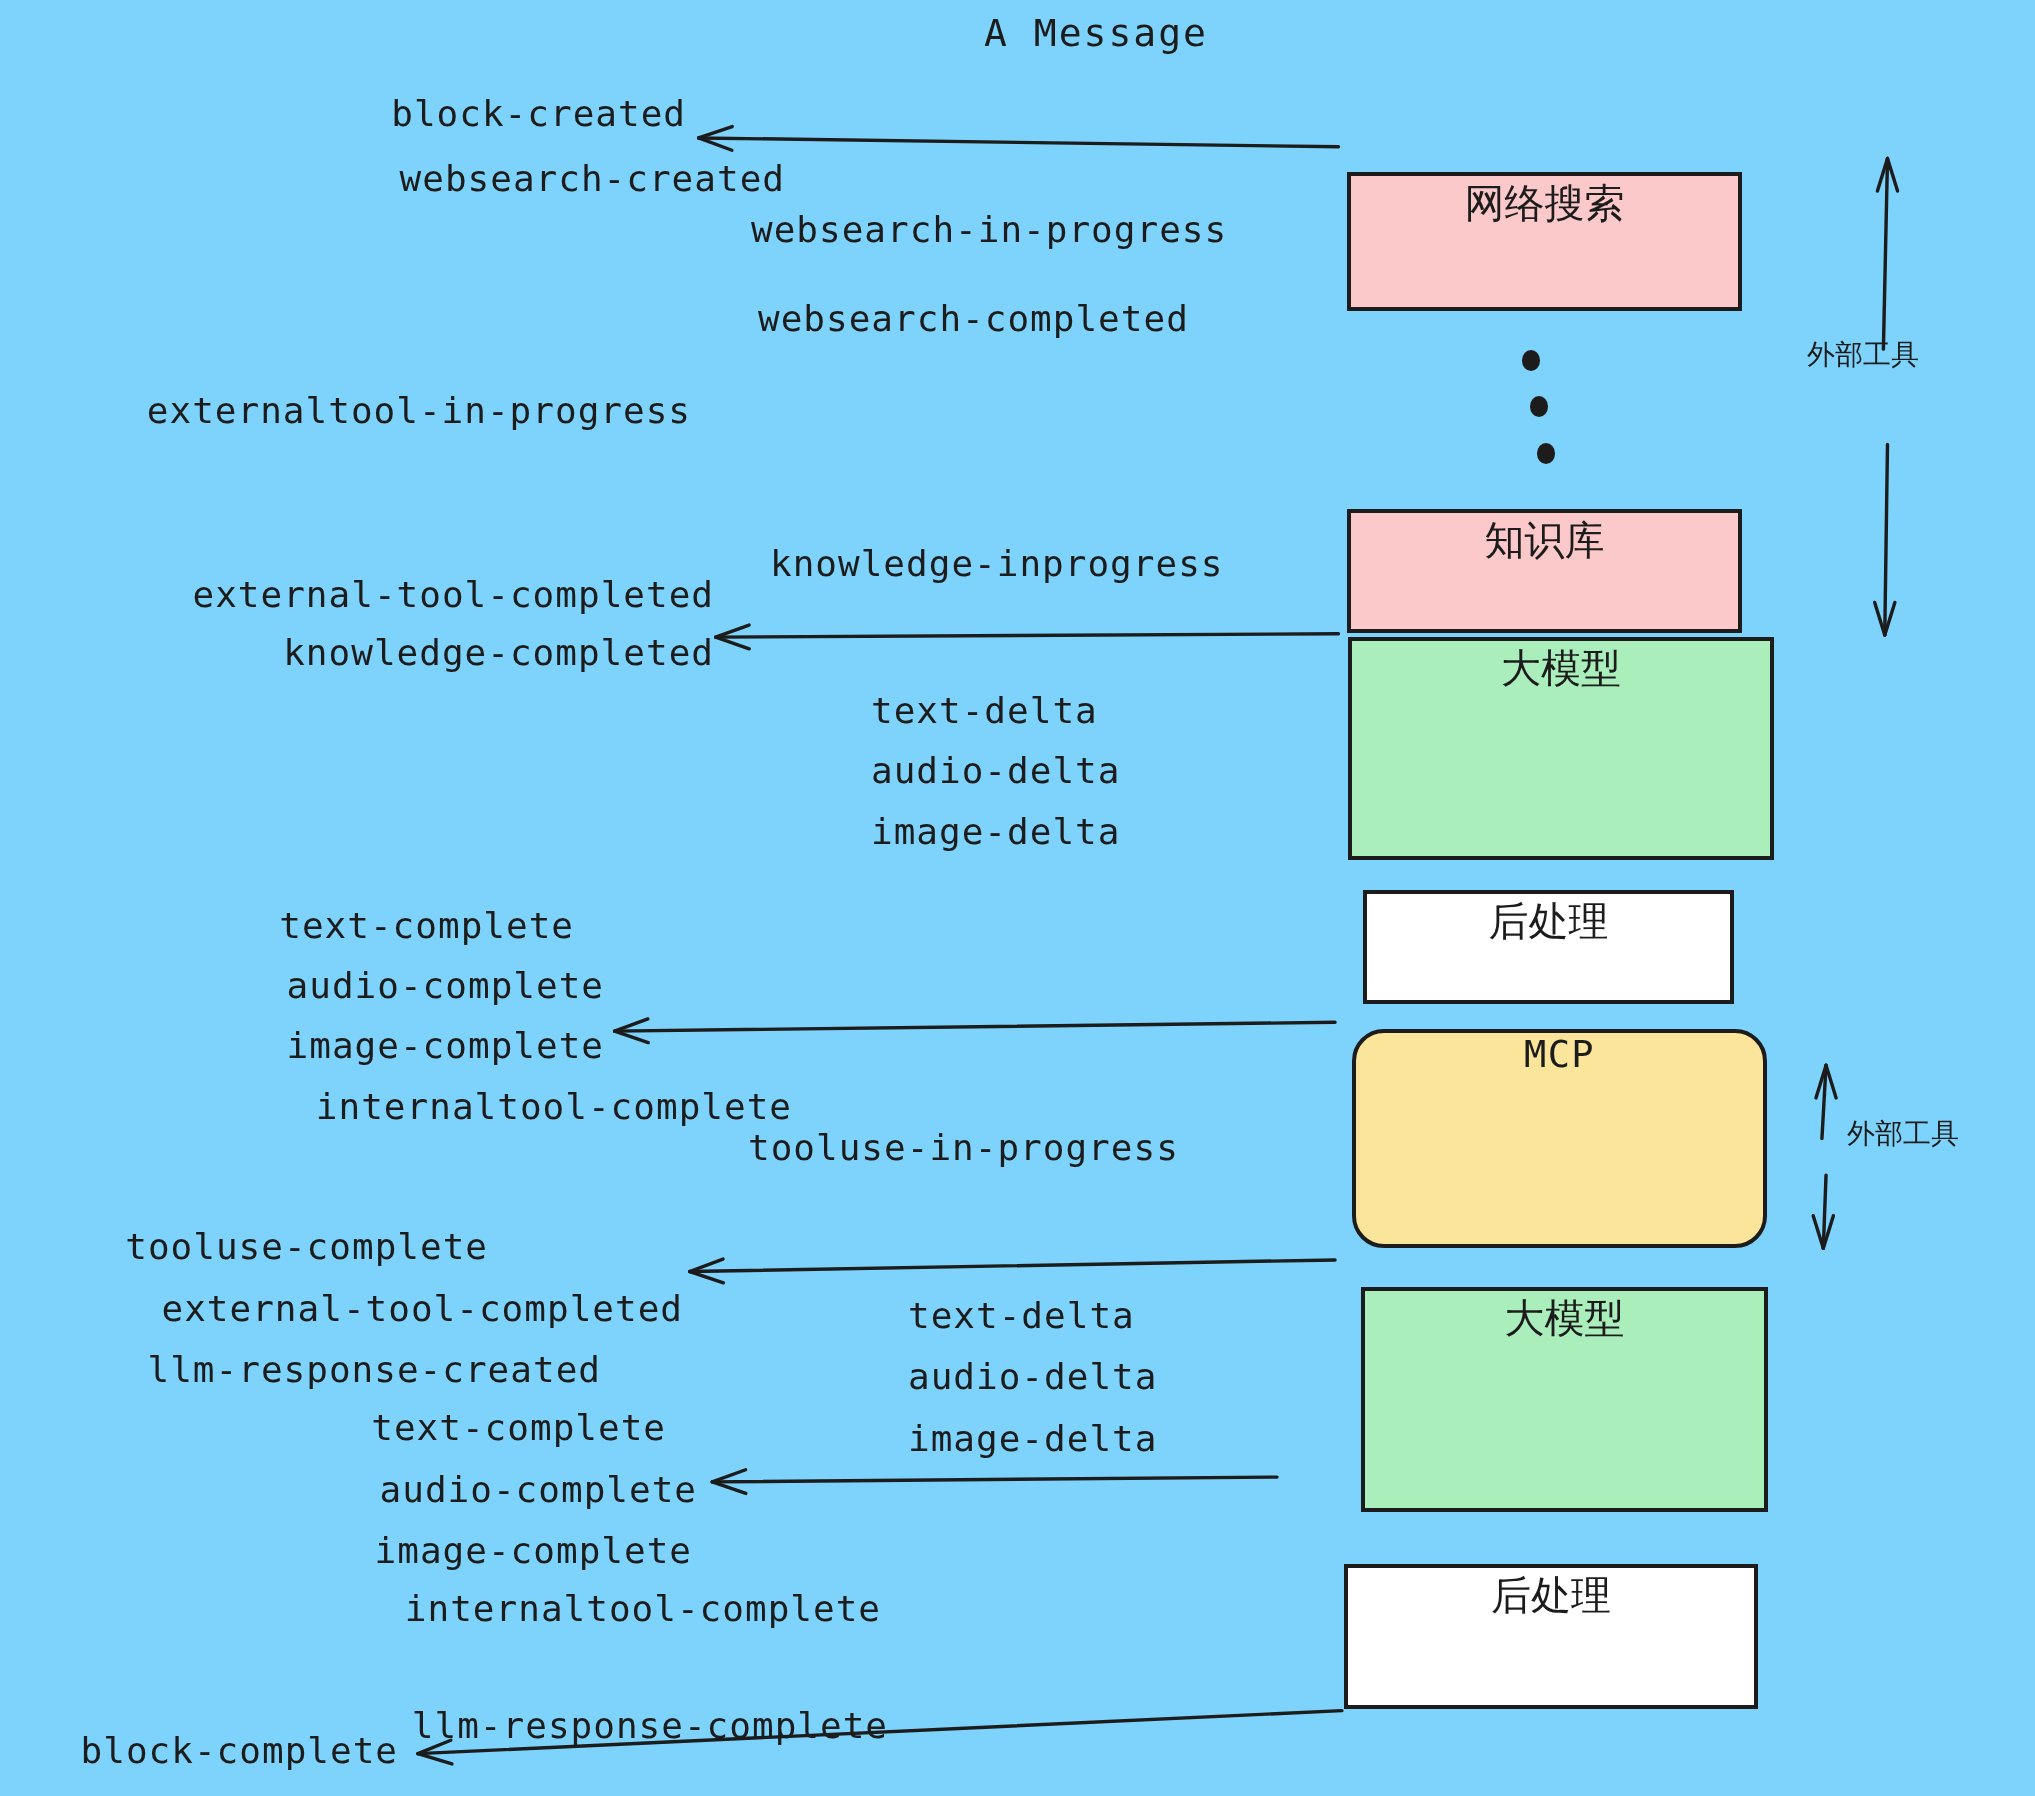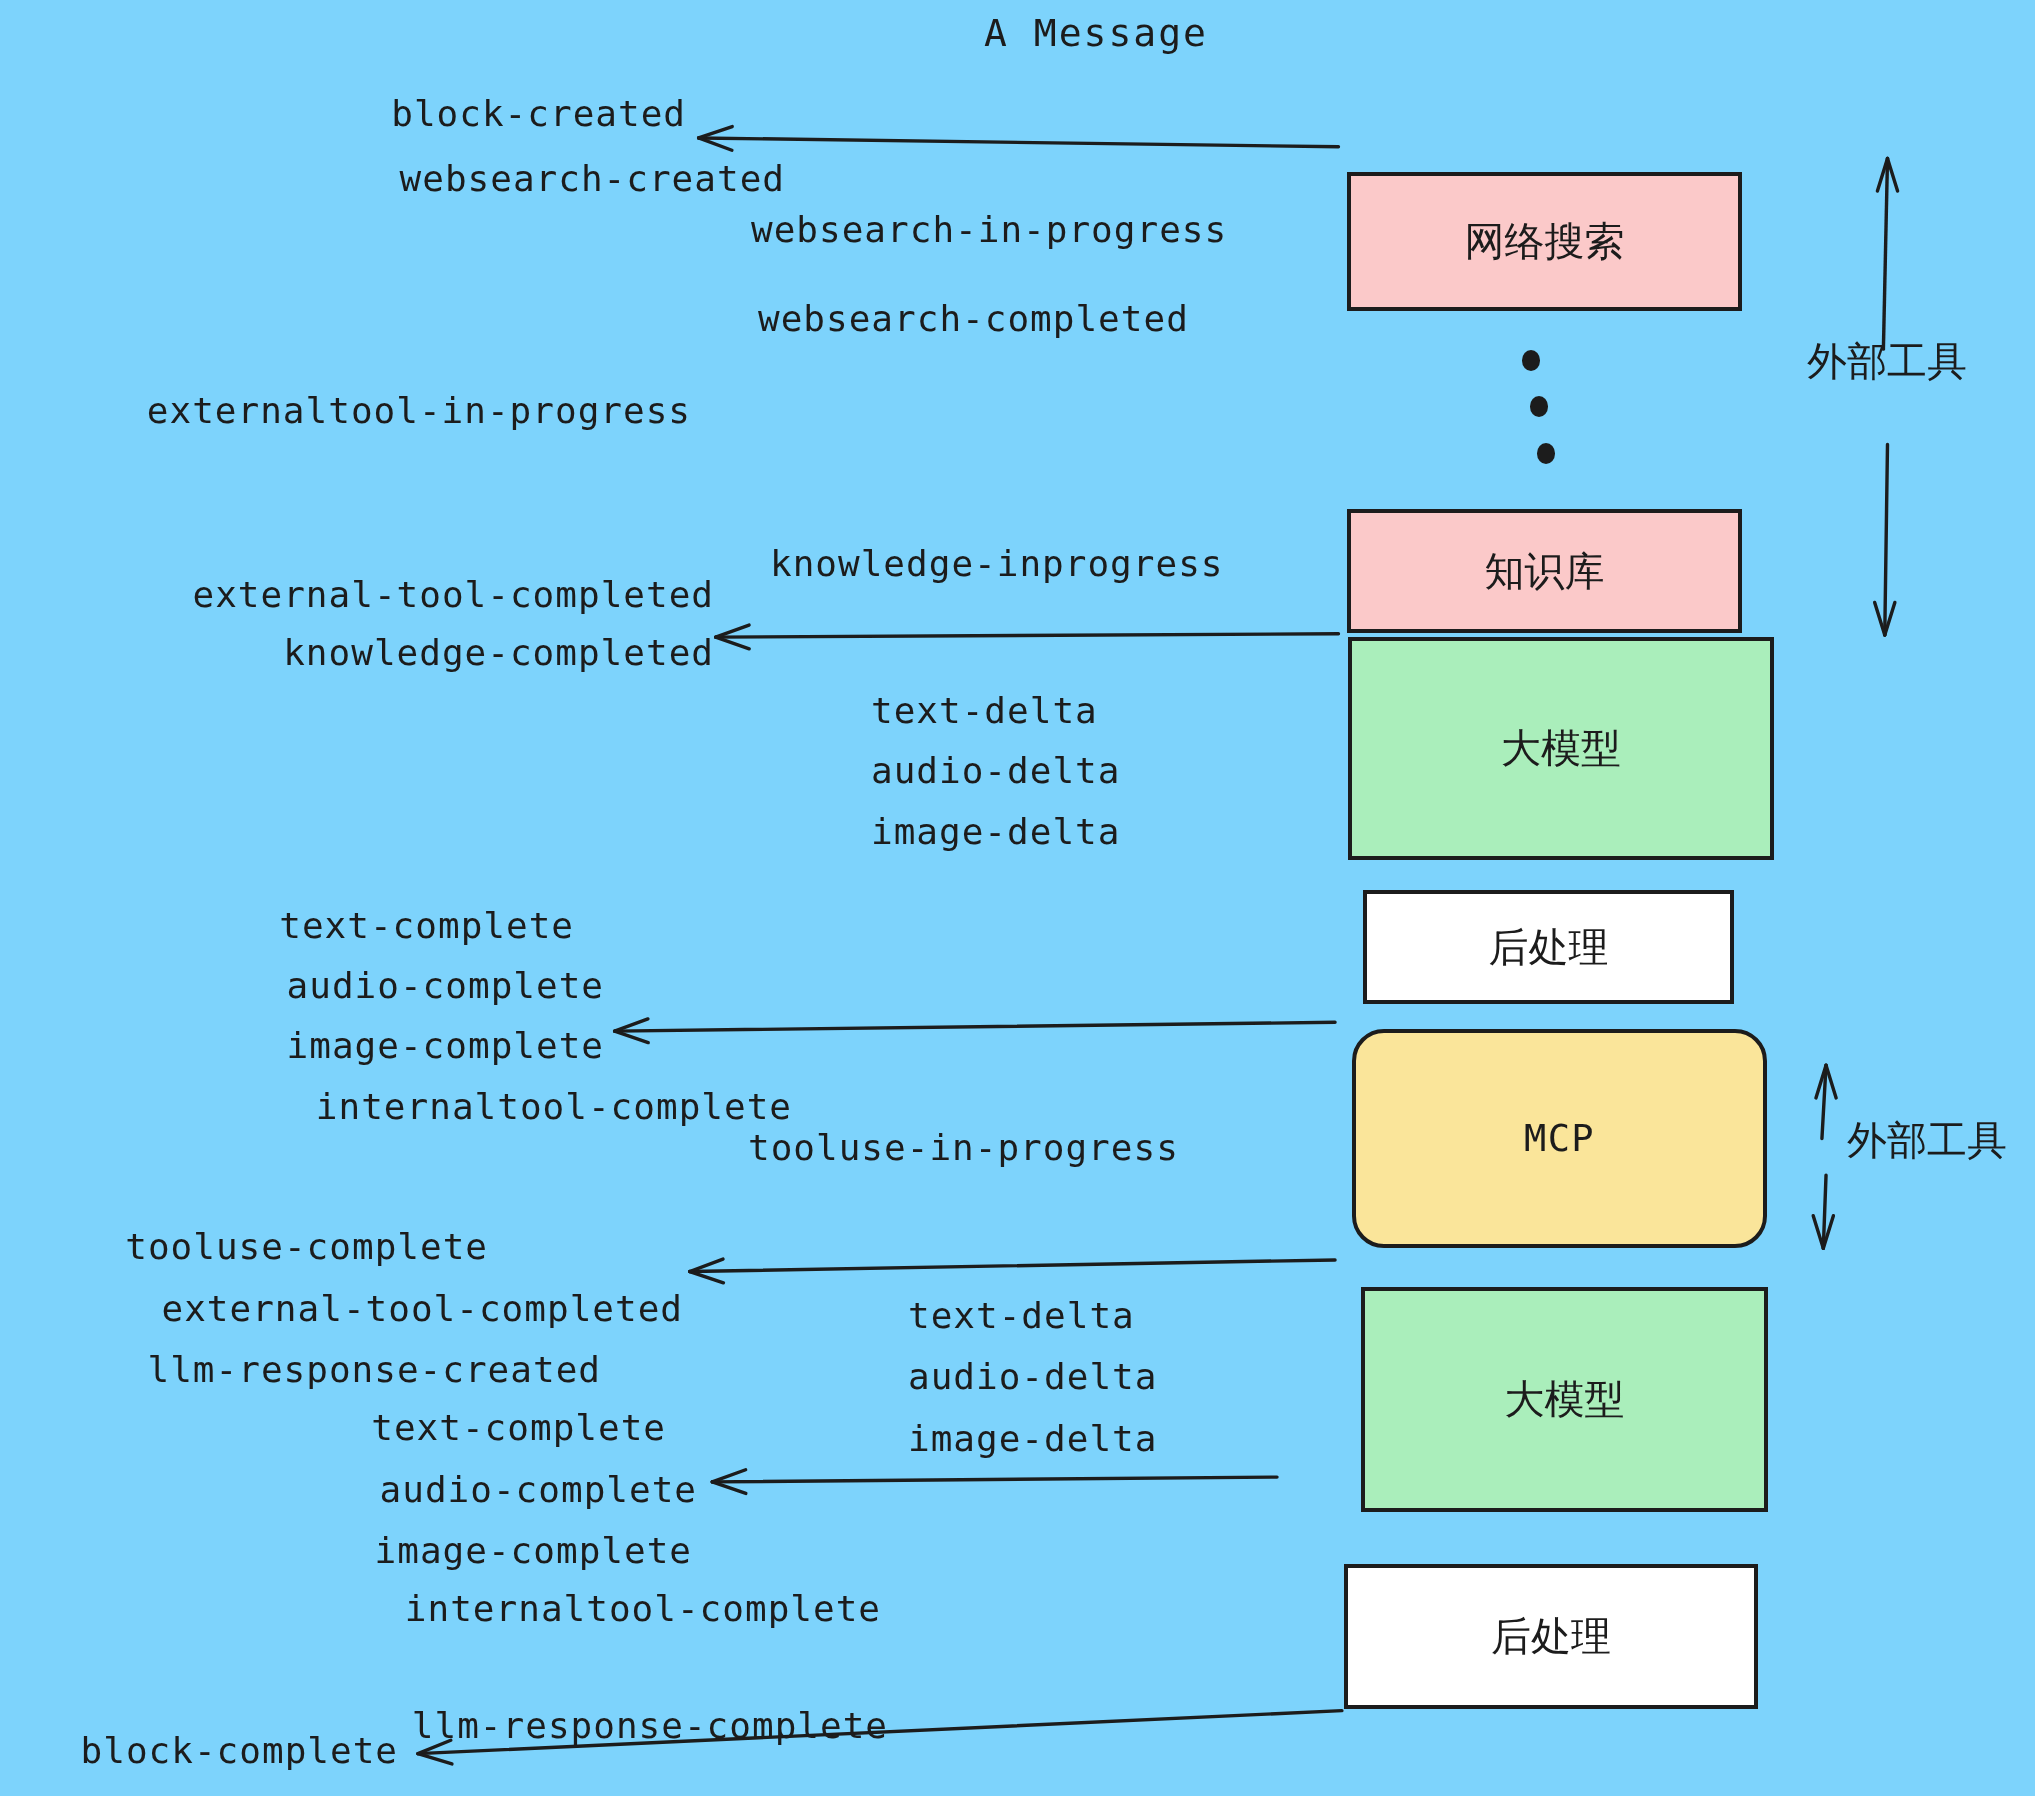--- a/index.html
+++ b/index.html
@@ -37,31 +37,31 @@
     font-family: "DejaVu Sans Mono", "Liberation Mono", monospace;
     font-size: 38px;
     letter-spacing: 2px;
     color: #1c1c1c;
     white-space: nowrap;
     line-height: 1;
   }
   .sidelabel {
     position: absolute;
     font-family: "DejaVu Sans", "Liberation Sans", sans-serif;
-    font-size: 40px;
+    font-size: 28px;
     color: #1c1c1c;
     white-space: nowrap;
     line-height: 1;
   }
   .node-box {
     position: absolute;
     box-sizing: border-box;
     border: 4.1px solid #1c1c1c;
     display: flex;
-    align-items: center;
+    align-items: flex-start;
     justify-content: center;
   }
   .dot {
     position: absolute;
     width: 18px;
     height: 20.5px;
     border-radius: 50%;
     background: #1c1c1c;
   }
 </style>

